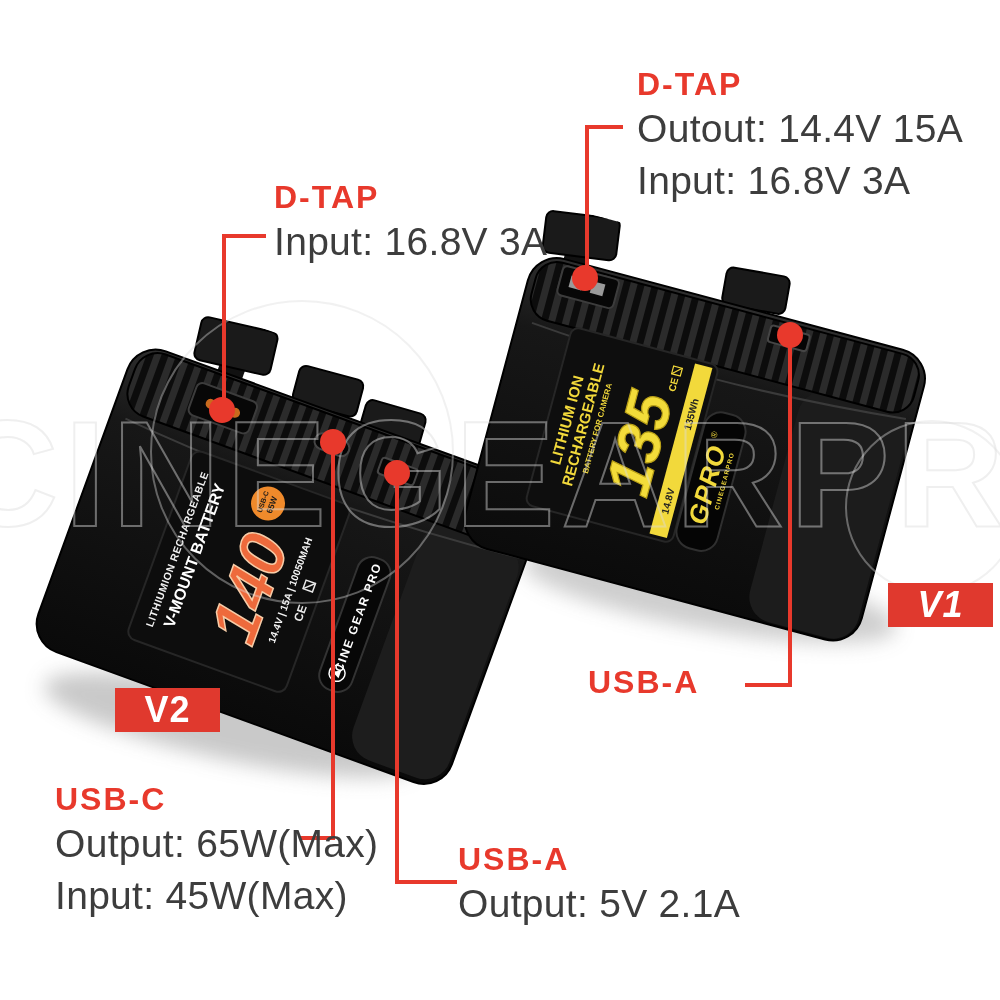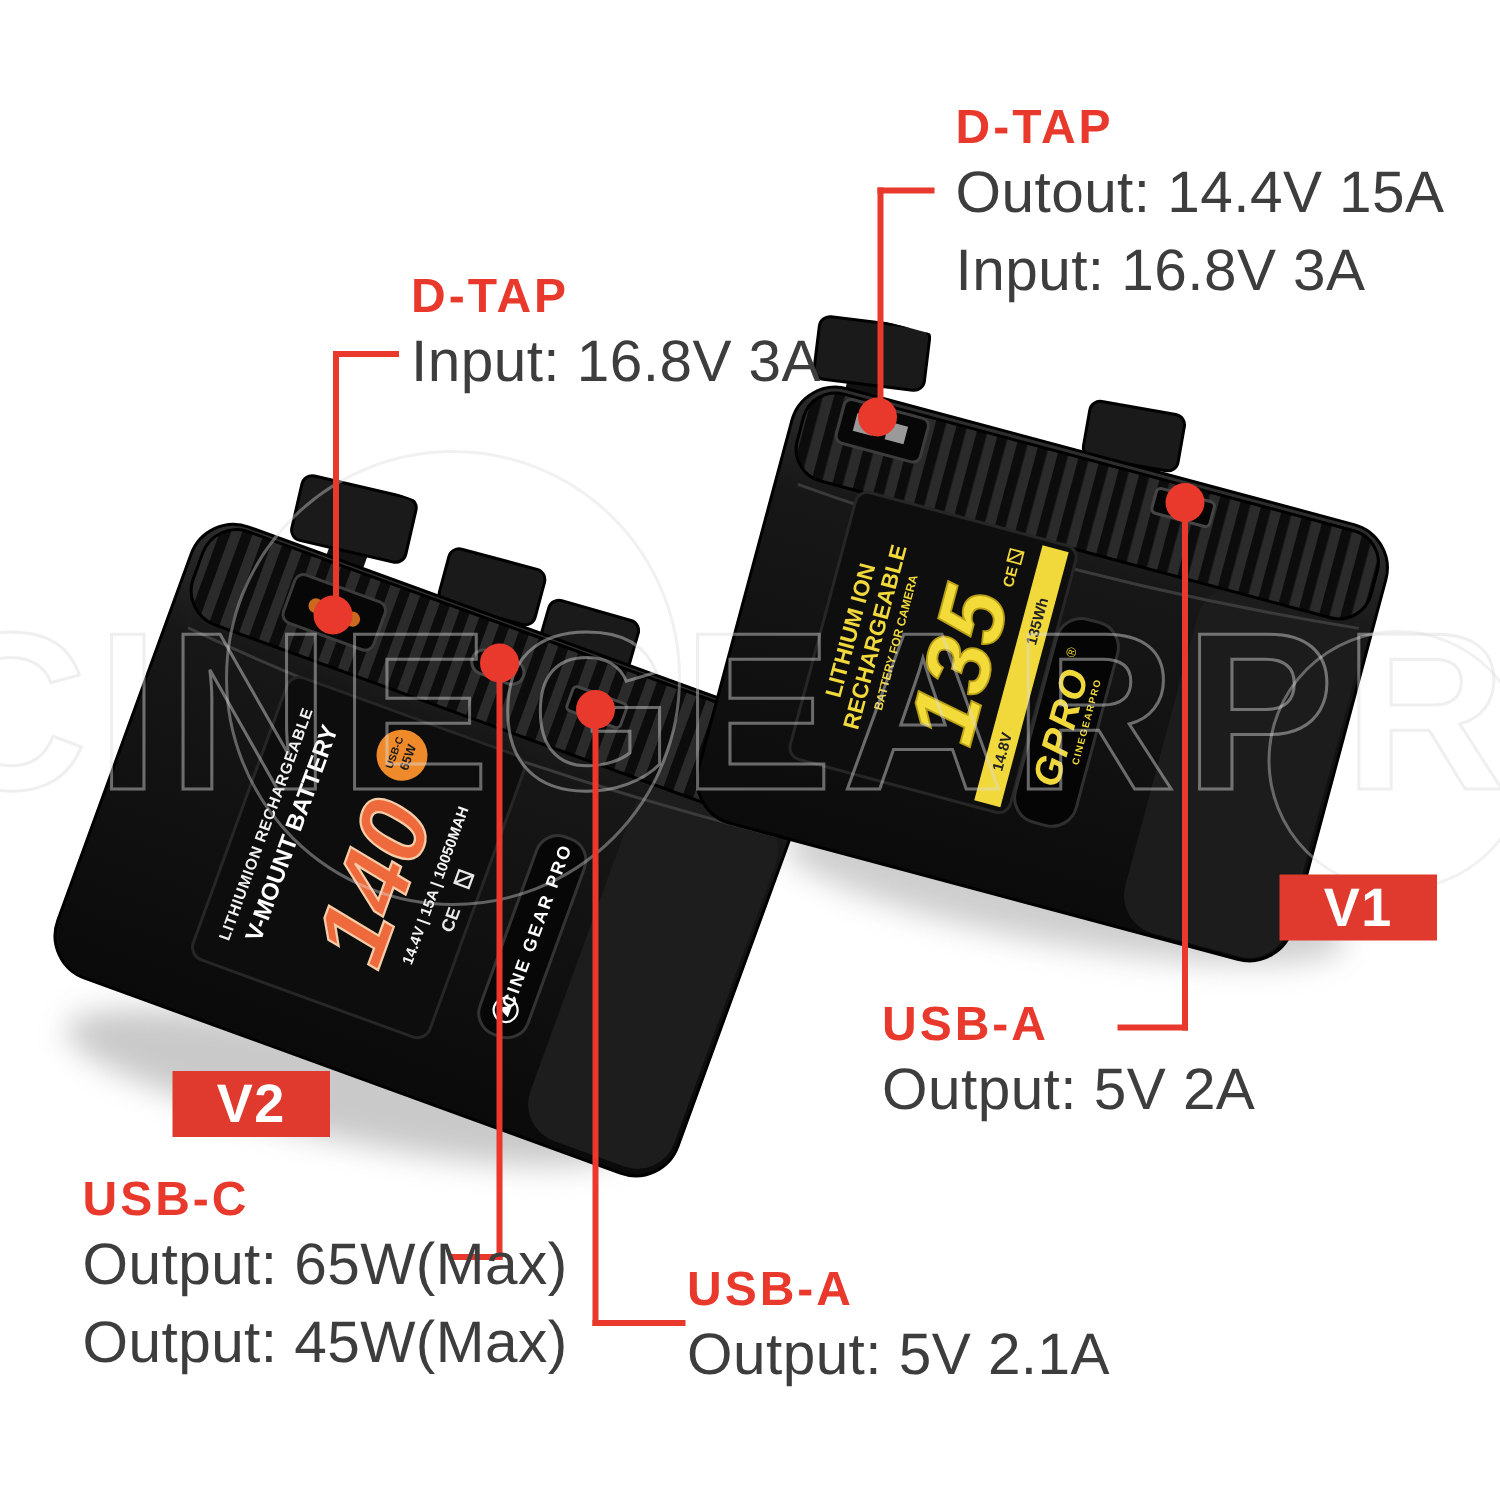--- a/index.html
+++ b/index.html
@@ -28,22 +28,22 @@
   .co h3{margin:0 0 4px 0;font-size:32px;font-weight:bold;color:#E8392C;letter-spacing:2px;}
   .co p{margin:0 0 8px 0;font-size:39px;color:#3d3d3d;letter-spacing:.3px;}
   #co-dtap-v1{left:637px;top:66px;}
   #co-dtap-v2{left:274px;top:179px;}
   #co-usba-v1{left:588px;top:664px;}
   #co-usbc-v2{left:55px;top:781px;}
   #co-usba-v2{left:458px;top:841px;}
   
   .vbadge{position:absolute;z-index:5;background:#E0392E;color:#fff;font-size:36px;font-weight:bold;
           width:105px;height:44px;display:flex;align-items:center;justify-content:center;letter-spacing:1px;}
-  #badge-v1{left:853px;top:583px;}
-  #badge-v2{left:115px;top:714px;}
+  #badge-v1{left:888px;top:583px;font-style:italic;}
+  #badge-v2{left:115px;top:688px;}
 </style>
 </head>
 <body>
 
 <div class="canvas">
 
   <div class="shadow" id="shadow-v2"></div>
   <div class="shadow" id="shadow-v1"></div>
 
   <svg class="battery" id="battery-v2" width="460" height="430" viewBox="0 0 460 430">
@@ -199,27 +199,26 @@
     <p>Input: 16.8V 3A</p>
   </div>
 
   <div class="co" id="co-dtap-v2">
     <h3>D-TAP</h3>
     <p>Input: 16.8V 3A</p>
   </div>
 
   <div class="co" id="co-usba-v1">
     <h3>USB-A</h3>
-    <p>Output: 5V 2A</p>
   </div>
 
   <div class="co" id="co-usbc-v2">
     <h3>USB-C</h3>
     <p>Output: 65W(Max)</p>
-    <p>Output: 45W(Max)</p>
+    <p>Input: 45W(Max)</p>
   </div>
 
   <div class="co" id="co-usba-v2">
     <h3>USB-A</h3>
     <p>Output: 5V 2.1A</p>
   </div>
 
   <div class="vbadge" id="badge-v1">V1</div>
   <div class="vbadge" id="badge-v2">V2</div>
 

